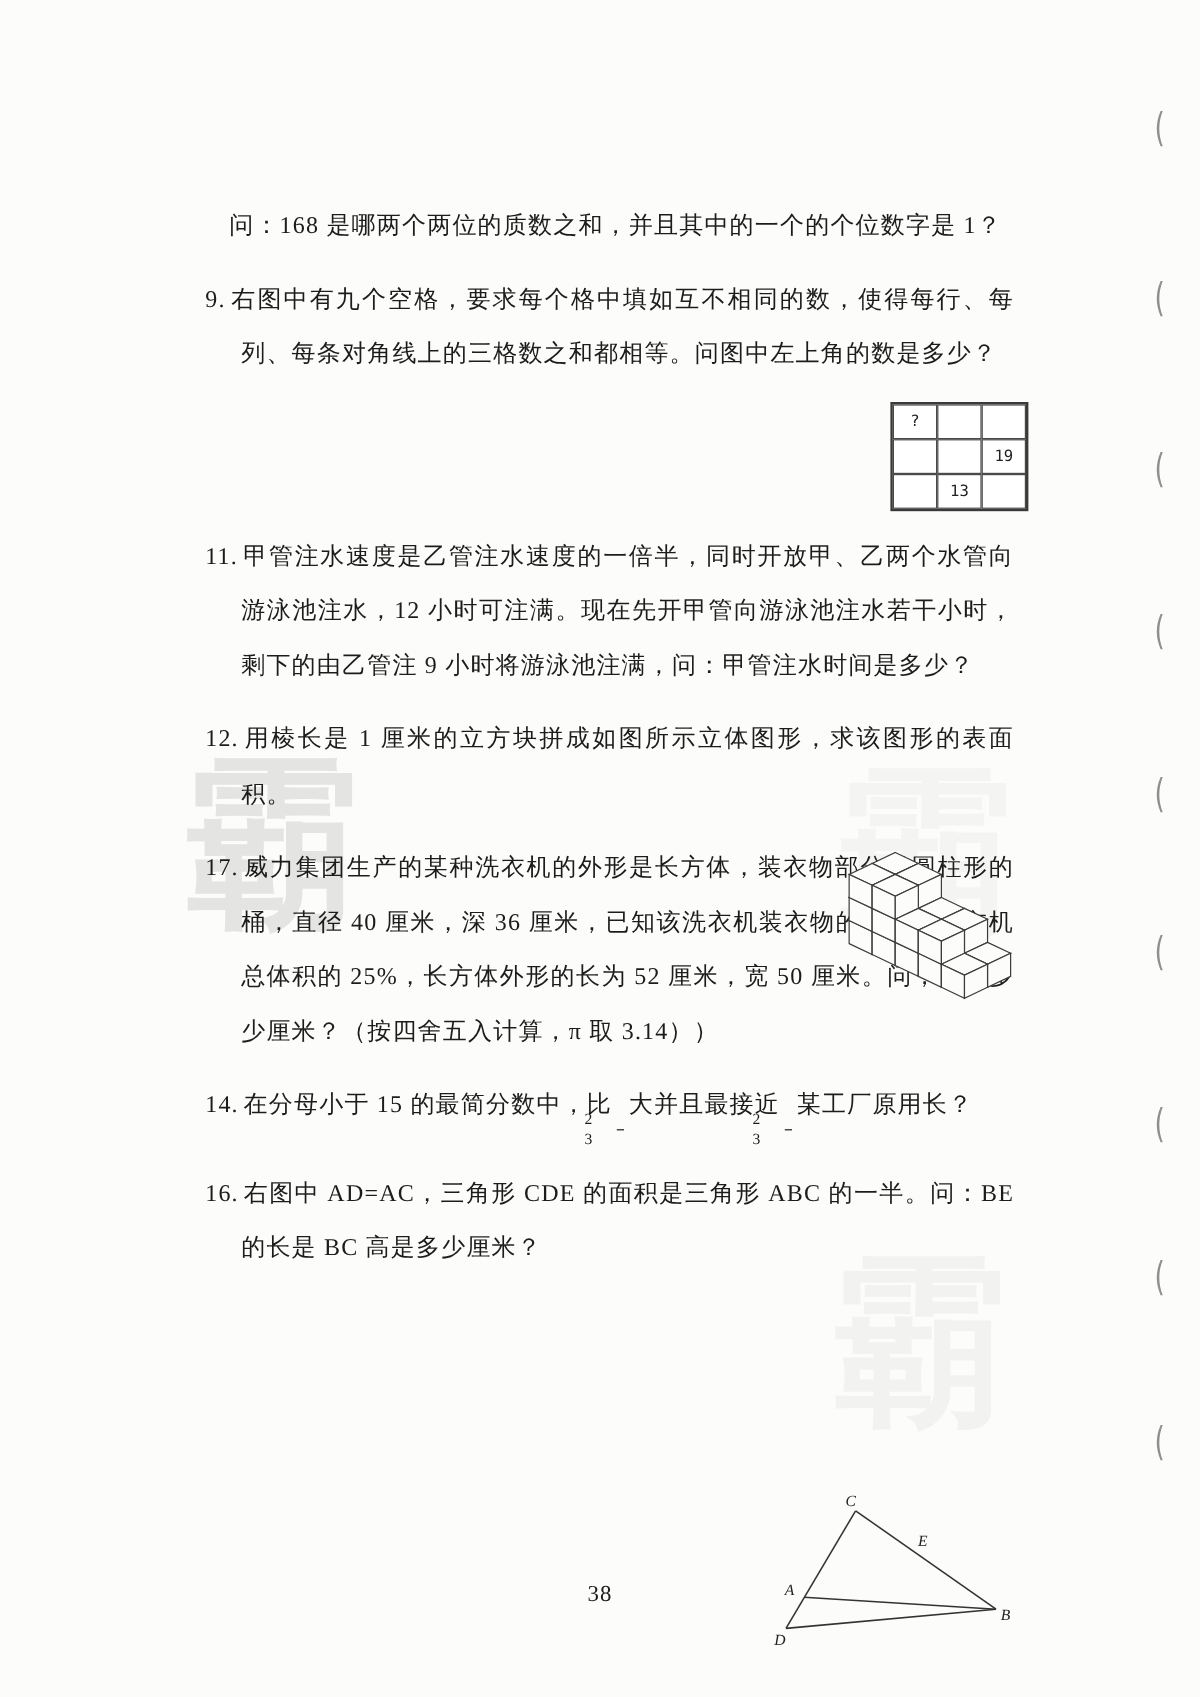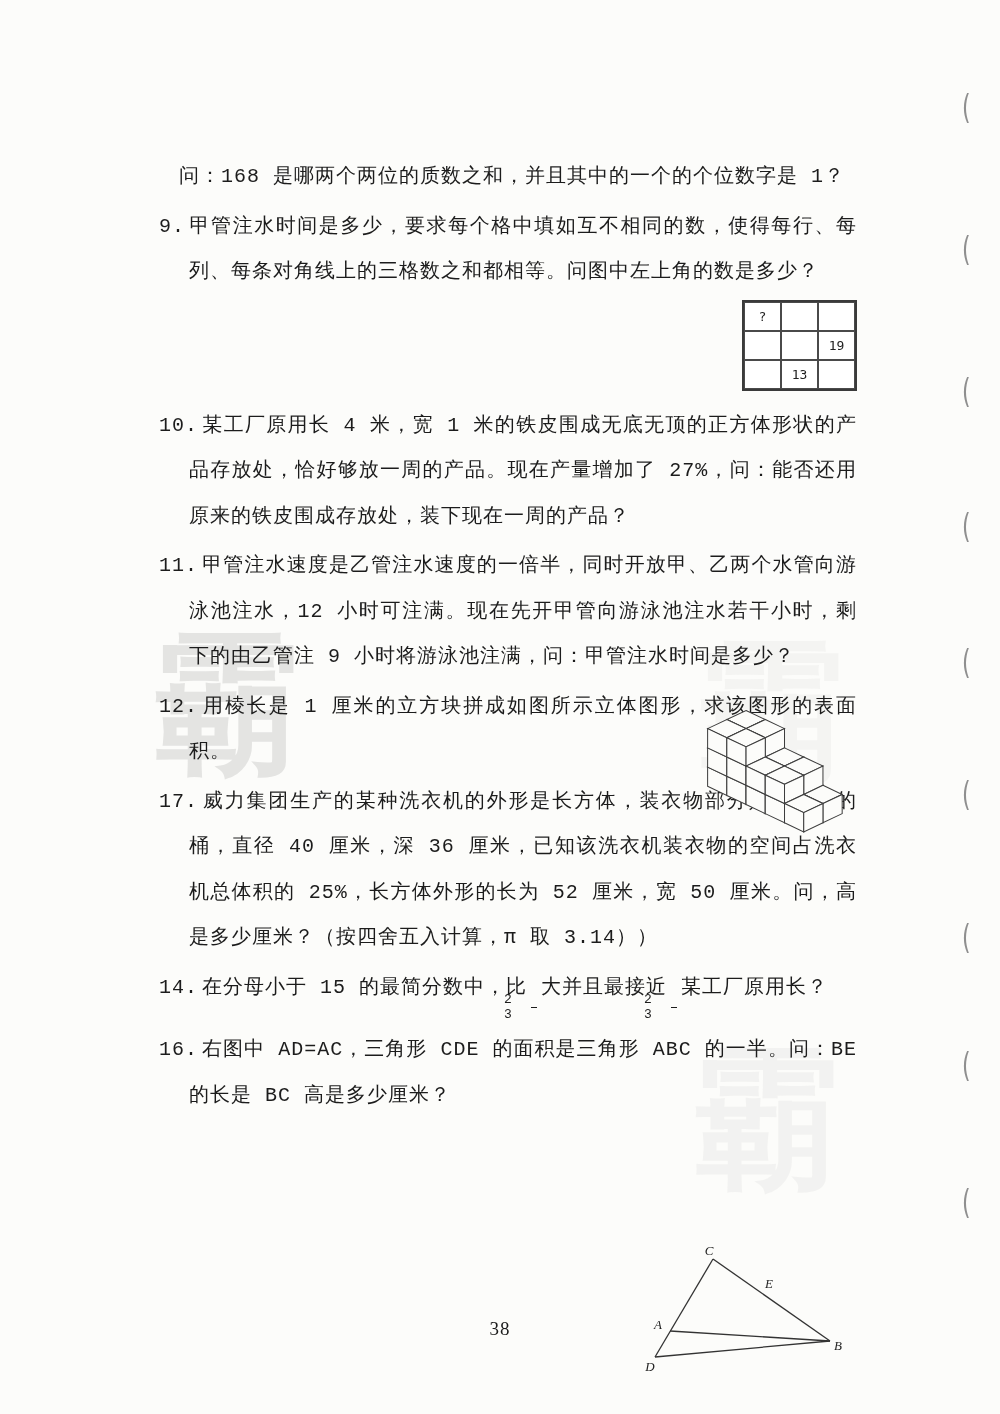--- a/index.html
+++ b/index.html
@@ -6,28 +6,27 @@
   body{
     width:1000px;height:1414px;
     background:#fcfcfa;
     font-family:"Liberation Serif","DejaVu Serif",serif;
     color:#1c1c1c;
     position:relative;
     overflow:hidden;
   }
   .content{position:absolute;left:155px;top:150px;width:706px;}
   p.problem{
-    margin:4px;
+    margin:16px;
     font-size:20px;
     line-height:45.5px;
     text-align:justify;
     letter-spacing:1px;
     padding-left:30px;
     text-indent:-30px;
-    font-family:Liberation Mono, monospace;
   }
   p.cont{text-indent:0;padding-left:20px;}
   .num{margin-right:4px;}
   .gap-after{margin-bottom:125px;}
 
   .figure-row{display:flex;justify-content:flex-end;margin:5px 4px 12px 0;}
   .msq{display:grid;grid-template-columns:repeat(3,37px);grid-auto-rows:29px;border:2px solid #3a3a3a;background:#fff;}
   .msq .cell{
     border:1px solid #4a4a4a;
     font-size:13px;color:#222;
@@ -80,37 +79,36 @@
 <span class="scan-mark" style="top:650px">(</span>
 <span class="scan-mark" style="top:782px">(</span>
 <span class="scan-mark" style="top:925px">(</span>
 <span class="scan-mark" style="top:1053px">(</span>
 <span class="scan-mark" style="top:1190px">(</span>
 
 <div class="content">
 
   <p class="problem cont"><span>问：168 是哪两个两位的质数之和，并且其中的一个的个位数字是 1？</span></p>
 
-  <p class="problem"><span class="num">9.</span><span>甲管注水时间是多少，要求每个格中填如互不相同的数，使得每行、每列、每条对角线上的三格数之和都相等。问图中左上角的数是多少？</span></p>
+  <p class="problem"><span class="num">9.</span><span>右图中有九个空格，要求每个格中填如互不相同的数，使得每行、每列、每条对角线上的三格数之和都相等。问图中左上角的数是多少？</span></p>
 
   <div class="figure-row">
     <div class="msq">
       <div class="cell">?</div>
       <div class="cell"></div>
       <div class="cell"></div>
       <div class="cell"></div>
       <div class="cell"></div>
       <div class="cell">19</div>
       <div class="cell"></div>
       <div class="cell">13</div>
       <div class="cell"></div>
     </div>
   </div>
 
-  <p class="problem"><span class="num">10.</span><span>某工厂原用长 4 米，宽 1 米的铁皮围成无底无顶的正方体形状的产品存放处，恰好够放一周的产品。现在产量增加了 27%，问：能否还用原来的铁皮围成存放处，装下现在一周的产品？</span></p>
 
   <p class="problem"><span class="num">11.</span><span>甲管注水速度是乙管注水速度的一倍半，同时开放甲、乙两个水管向游泳池注水，12 小时可注满。现在先开甲管向游泳池注水若干小时，剩下的由乙管注 9 小时将游泳池注满，问：甲管注水时间是多少？</span></p>
 
   <p class="problem gap-after"><span class="num">12.</span><span>用棱长是 1 厘米的立方块拼成如图所示立体图形，求该图形的表面积。</span></p>
 
   <p class="problem"><span class="num">17.</span><span>威力集团生产的某种洗衣机的外形是长方体，装衣物部分是圆柱形的桶，直径 40 厘米，深 36 厘米，已知该洗衣机装衣物的空间占洗衣机总体积的 25%，长方体外形的长为 52 厘米，宽 50 厘米。问，高是多少厘米？（按四舍五入计算，π 取 3.14））</span></p>
 
   <p class="problem"><span class="num">14.</span><span>在分母小于 15 的最简分数中，比</span><span class="frac">
         <span class="fn">2</span>
         <span class="fd">3</span>

